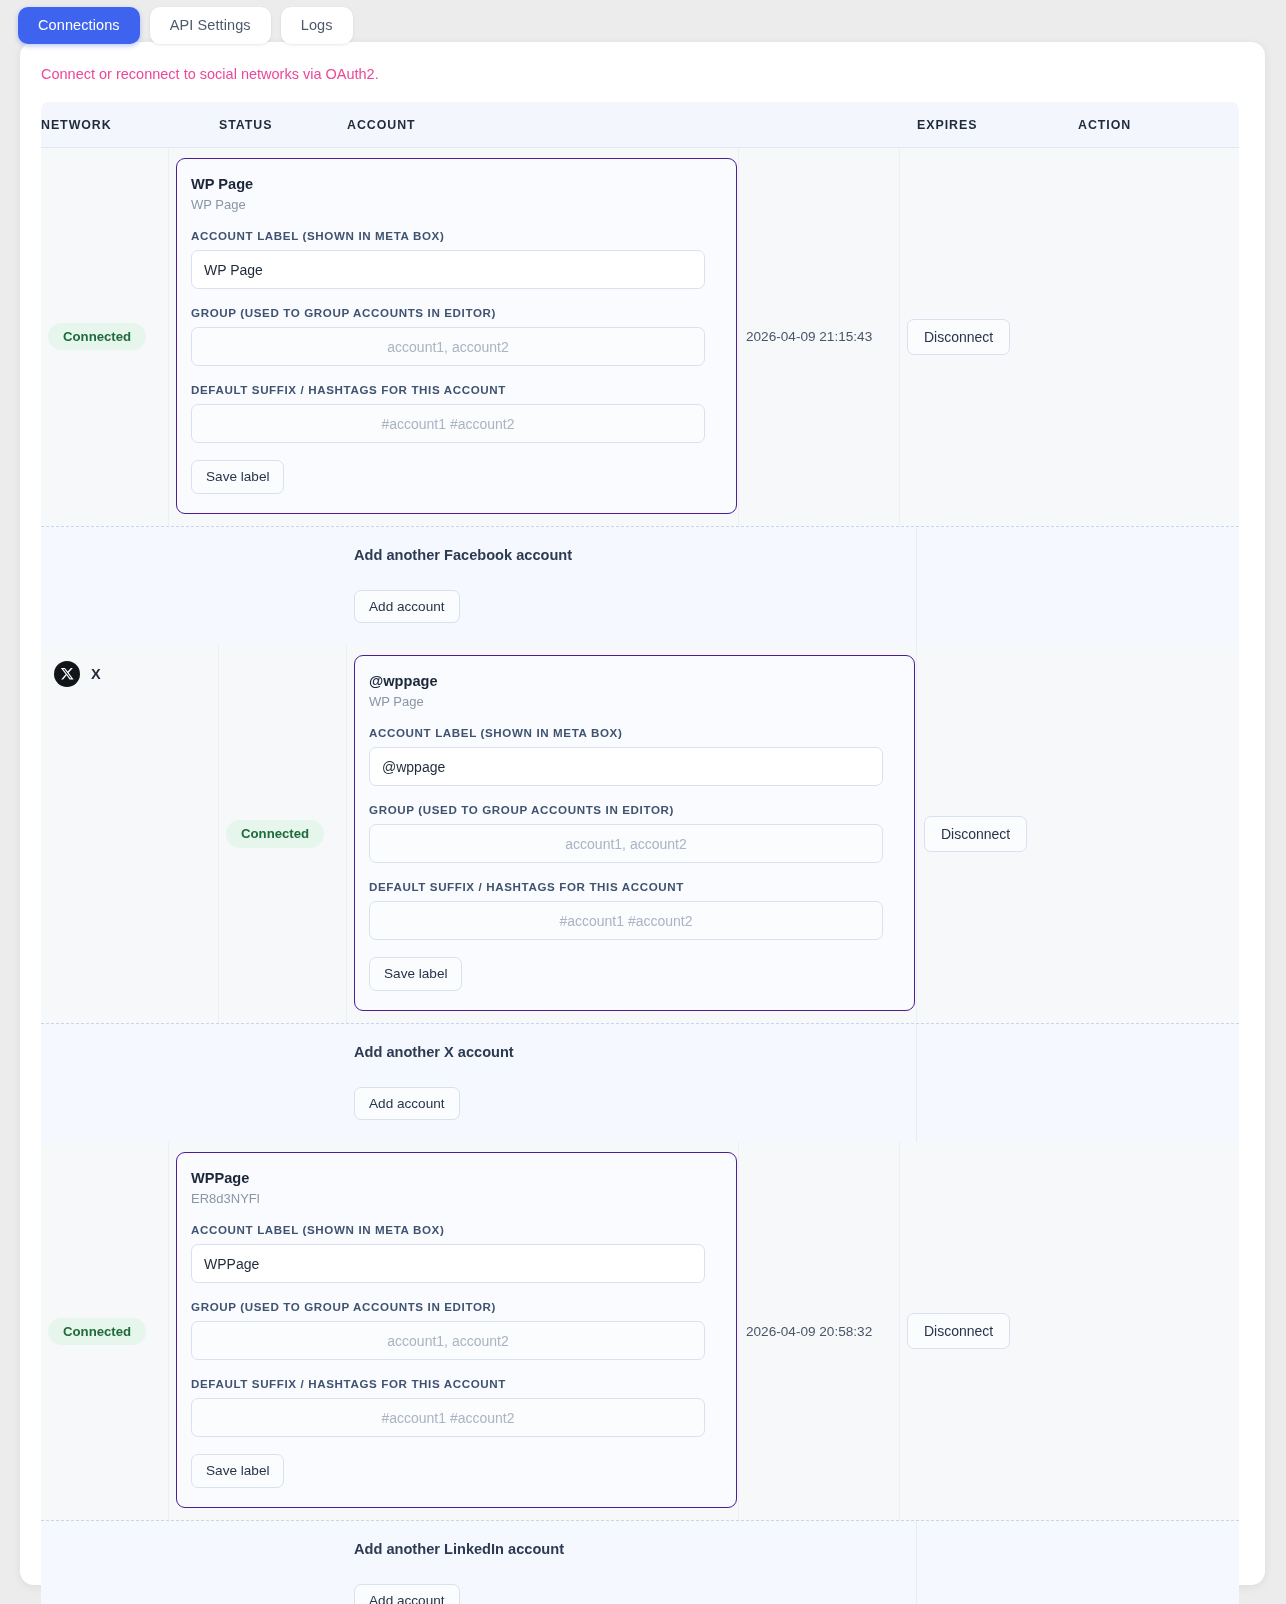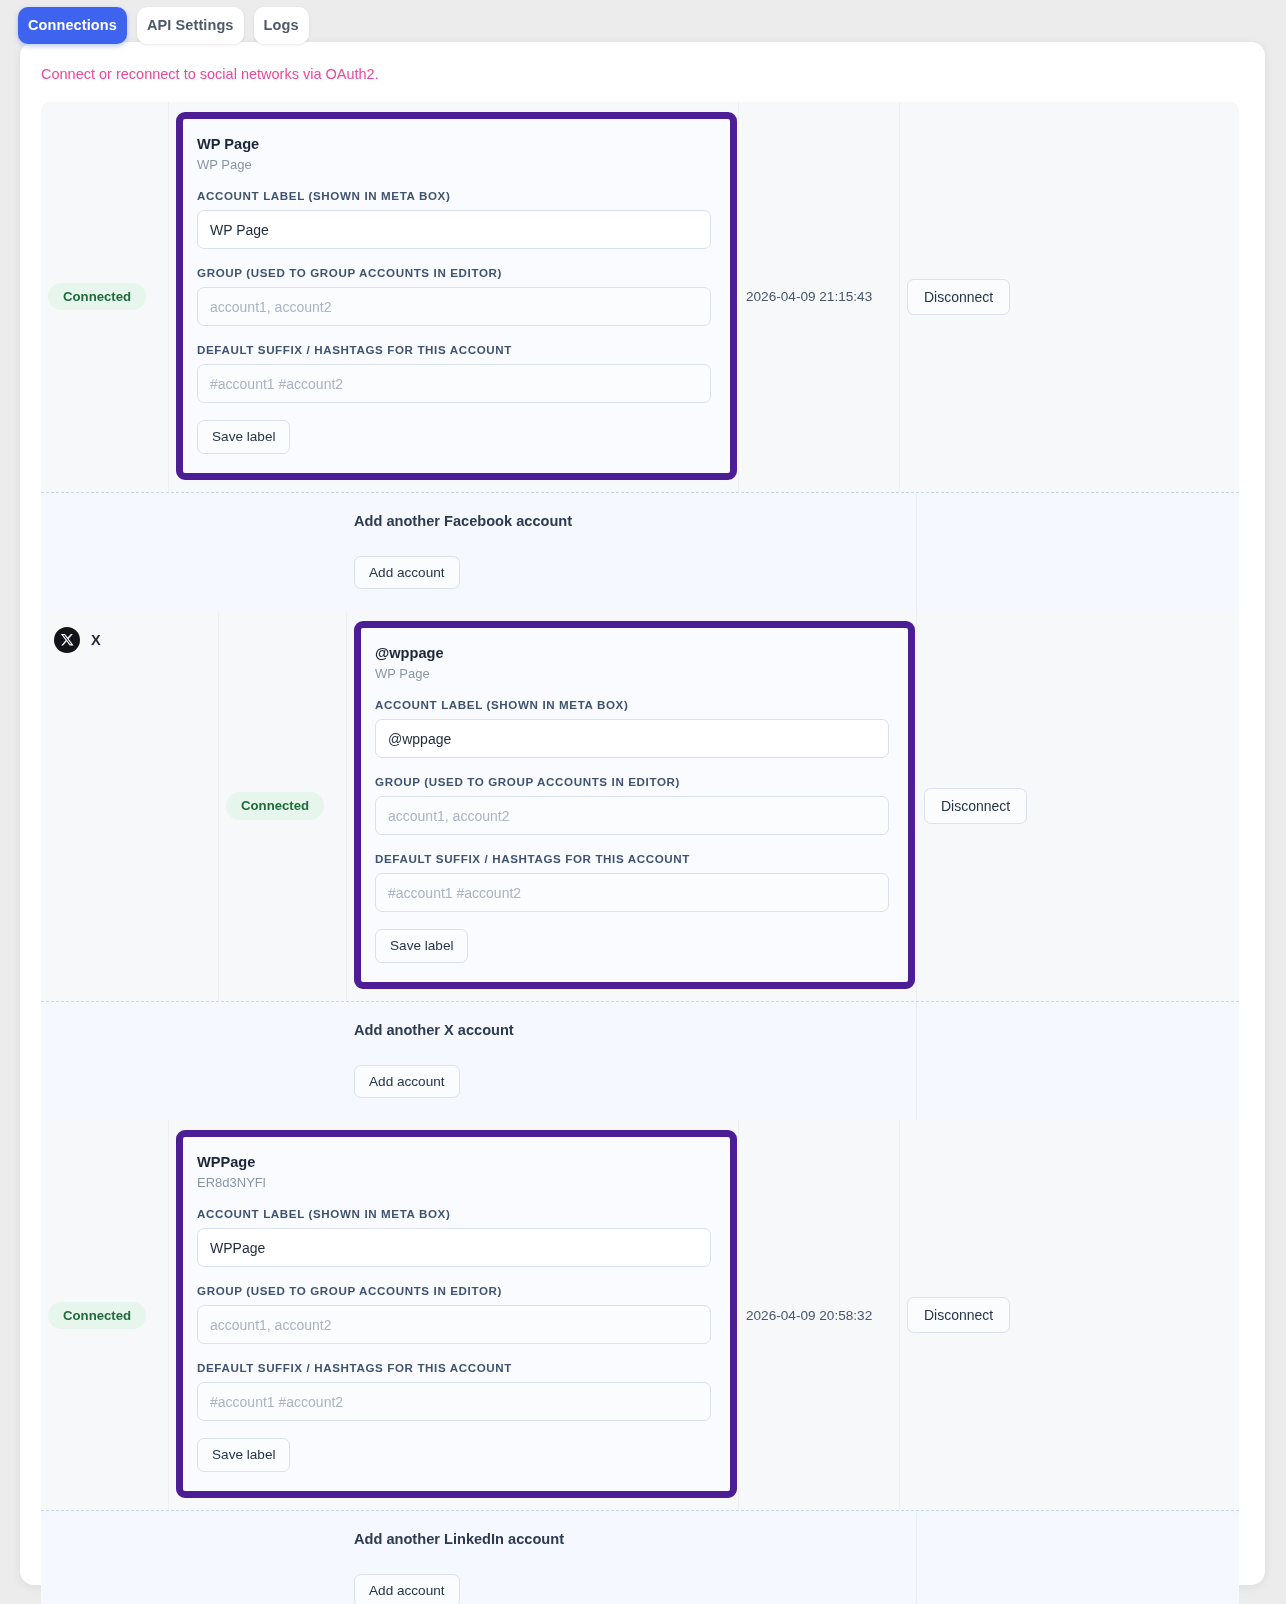--- a/index.html
+++ b/index.html
@@ -19,23 +19,23 @@
   .tabbar {
     position: absolute;
     top: 7px;
     left: 18px;
     display: flex;
     gap: 10px;
     z-index: 5;
   }
   .tab {
     border-radius: 10px;
-    padding: 11px 10px;
+    padding: 11px 20px;
     font-size: 14.5px;
-    font-weight: bold;
+    font-weight: normal;
     line-height: 1;
     letter-spacing: .1px;
     cursor: pointer;
     border: none;
     font-family: "Liberation Sans", sans-serif;
   }
   .tab.active {
     background: #3d63ef;
     color: #ffffff;
     box-shadow: 0 2px 5px rgba(61,99,239,.35);
@@ -135,21 +135,21 @@
     font-size: 13.2px;
     font-weight: bold;
     border-radius: 20px;
     padding: 7px 15px;
     line-height: 1;
   }
 
   
   .acct {
     background: #f9fbfe;
-    border: 7px solid #4c1d95;
+    border: 1px solid #4c1d95;
     border-radius: 9px;
     padding: 17px 21px 19px 14px;
     width: 561px;
     box-sizing: border-box;
   }
   .acct-title {
     font-size: 14.6px;
     font-weight: bold;
     color: #1c2638;
     margin-bottom: 5px;
@@ -175,21 +175,21 @@
     border-radius: 7px;
     background: #ffffff;
     padding: 0 12px;
     font-size: 14px;
     color: #1f2a3a;
     font-family: "Liberation Sans", sans-serif;
     margin-bottom: 17px;
     outline: none;
   }
   .finput::placeholder { color: #aab4c2; }
-  .finput.empty { background: #fbfcfe; }
+  .finput.empty { background: #fbfcfe; text-align: center; }
 
   .btn {
     background: #fbfcfe;
     border: 1px solid #d9e1ee;
     border-radius: 7px;
     font-size: 13.6px;
     color: #27354a;
     padding: 9px 14px;
     line-height: 1;
     cursor: pointer;
@@ -227,20 +227,27 @@
   <button class="tab active">Connections</button>
   <button class="tab idle">API Settings</button>
   <button class="tab idle">Logs</button>
 </div>
 
 <div class="card">
   <div class="intro">Connect or reconnect to social networks via OAuth2.</div>
 
   <div class="table">
 
+    <div class="row hdr">
+      <div class="cell c-network">NETWORK</div>
+      <div class="cell c-status">STATUS</div>
+      <div class="cell c-account">ACCOUNT</div>
+      <div class="cell c-expires">EXPIRES</div>
+      <div class="cell c-action">ACTION</div>
+    </div>
 
     <div class="row netrow">
       <div class="cell c-status">
         <span class="pill">Connected</span>
       </div>
       <div class="cell c-account">
         <div class="acct">
           <div class="acct-title">WP Page</div>
           <div class="acct-sub">WP Page</div>
 

